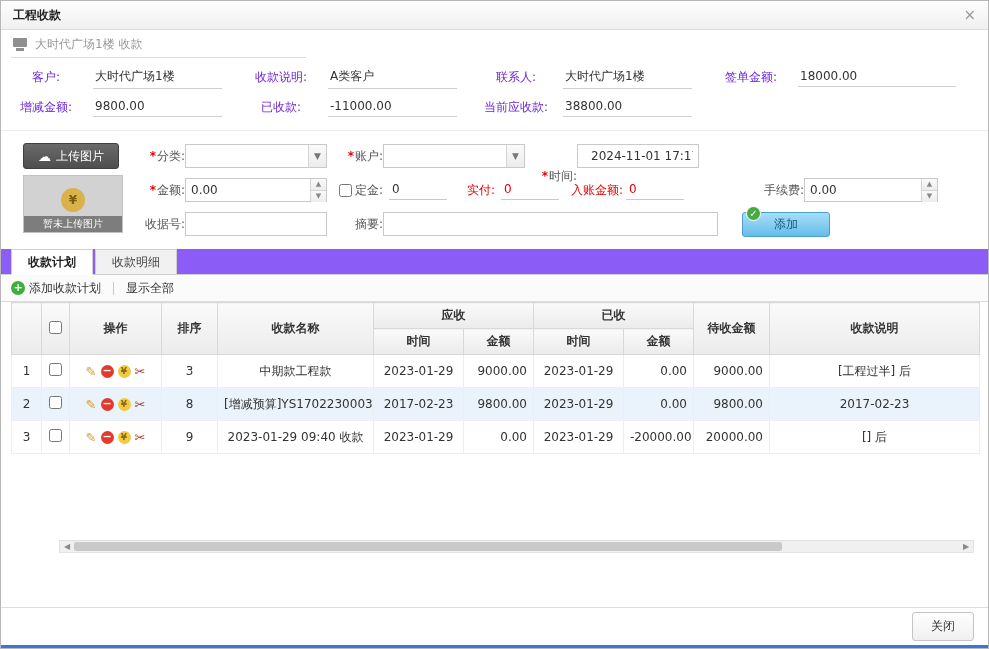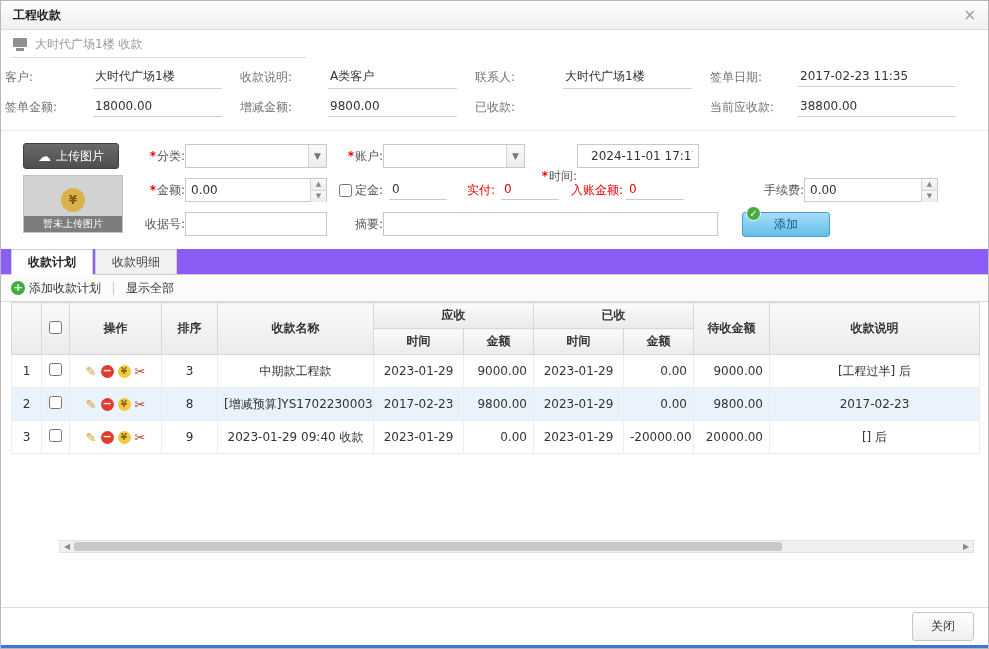--- a/index.html
+++ b/index.html
@@ -16,21 +16,21 @@
   .subtitle-row { position:relative; height:28px; display:flex; align-items:center; padding-left:12px; }
   .icon-monitor { position:relative; width:16px; height:14px; display:inline-block; margin-right:6px; }
   .icon-monitor::before { content:''; position:absolute; top:1px; left:0; width:14px; height:9px; background:#8f8f8f; border-radius:1px; }
   .icon-monitor::after { content:''; position:absolute; top:11px; left:3px; width:8px; height:3px; background:#8f8f8f; }
   .subtitle-text { color:#9a9a9a; }
   .subtitle-underline { position:absolute; left:10px; bottom:0; width:295px; border-bottom:1px solid #dcdcdc; }
 
   
   .info-grid { display:grid; grid-template-columns: 235px 235px 235px 1fr; row-gap:4px; padding:6px 14px 10px 4px; border-bottom:1px solid #ececec; }
   .info-cell { display:flex; align-items:center; height:26px; }
-  .ilabel { width:88px; text-align:left; color:#737373; flex:none; padding-right:6px; }
+  .ilabel { width:88px; text-align:center; color:#6d28d9; flex:none; padding-right:6px; }
   .ivalue { flex:1; margin-right:18px; border-bottom:1px solid #cfcfcf; padding:2px 2px 3px 2px; color:#333; white-space:nowrap; }
 
   
   .form-area { display:flex; padding:8px 50px 6px 12px; height:118px; }
   .upload-col { width:122px; flex:none; }
   .upload-btn { display:flex; align-items:center; justify-content:center; gap:5px; width:96px; height:26px; margin:4px 0 6px 10px; background:linear-gradient(#6a6a6a,#4e4e4e); color:#fff; border:1px solid #3f3f3f; border-radius:3px; font-size:12px; font-family:inherit; cursor:pointer; }
   .cloud-icon { font-size:13px; line-height:1; }
   .thumb { position:relative; width:100px; height:58px; margin-left:10px; background:#d2d2d2; border:1px solid #c2c2c2; overflow:hidden; }
   .moneybag { position:absolute; left:50%; top:42%; transform:translate(-50%,-50%); width:24px; height:24px; background:#d9b24a; border-radius:50%; color:#7a5c12; font-weight:bold; text-align:center; line-height:24px; }
   .thumb-text { position:absolute; left:0; right:0; bottom:0; height:16px; background:rgba(110,110,110,.85); color:#fff; font-size:10px; text-align:center; line-height:16px; }
@@ -115,33 +115,30 @@
     </div>
     <div class="info-cell">
       <span class="ilabel">收款说明:</span>
       <span class="ivalue">A类客户</span>
     </div>
     <div class="info-cell">
       <span class="ilabel">联系人:</span>
       <span class="ivalue">大时代广场1楼</span>
     </div>
     <div class="info-cell">
-      <span class="ilabel">签单日期:</span>
-      <span class="ivalue">2017-02-23 11:35</span>
-    </div>
-    <div class="info-cell">
       <span class="ilabel">签单金额:</span>
       <span class="ivalue">18000.00</span>
     </div>
     <div class="info-cell">
       <span class="ilabel">增减金额:</span>
       <span class="ivalue">9800.00</span>
     </div>
     <div class="info-cell">
       <span class="ilabel">已收款:</span>
+      <span class="ivalue">-11000.00</span>
     </div>
     <div class="info-cell">
       <span class="ilabel">当前应收款:</span>
       <span class="ivalue">38800.00</span>
     </div>
   </div>
 
   <div class="form-area">
     <div class="upload-col">
       <button class="upload-btn">

